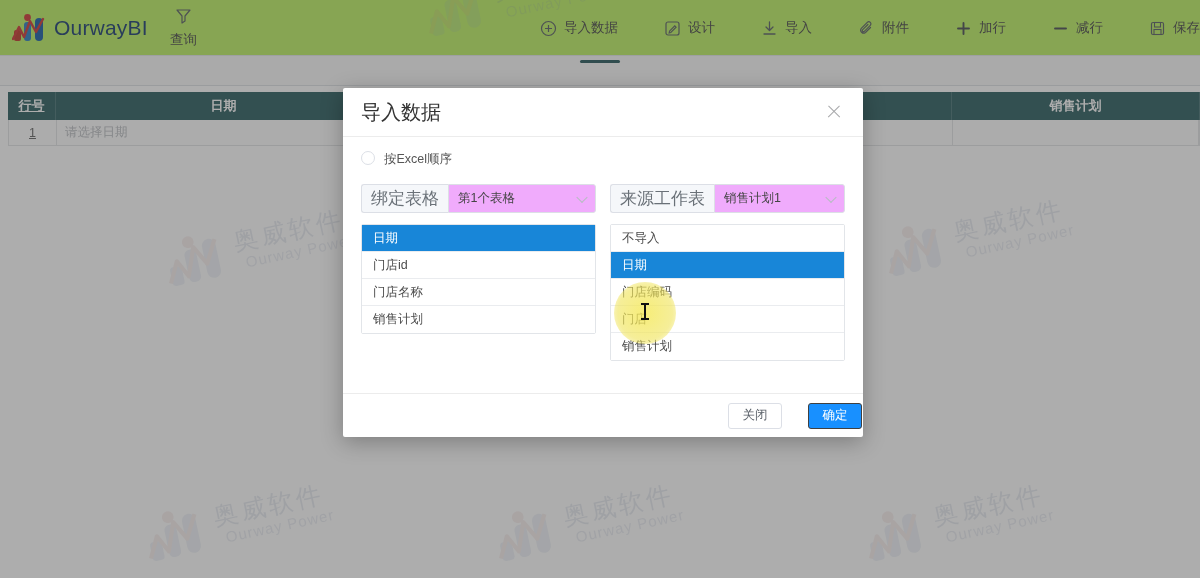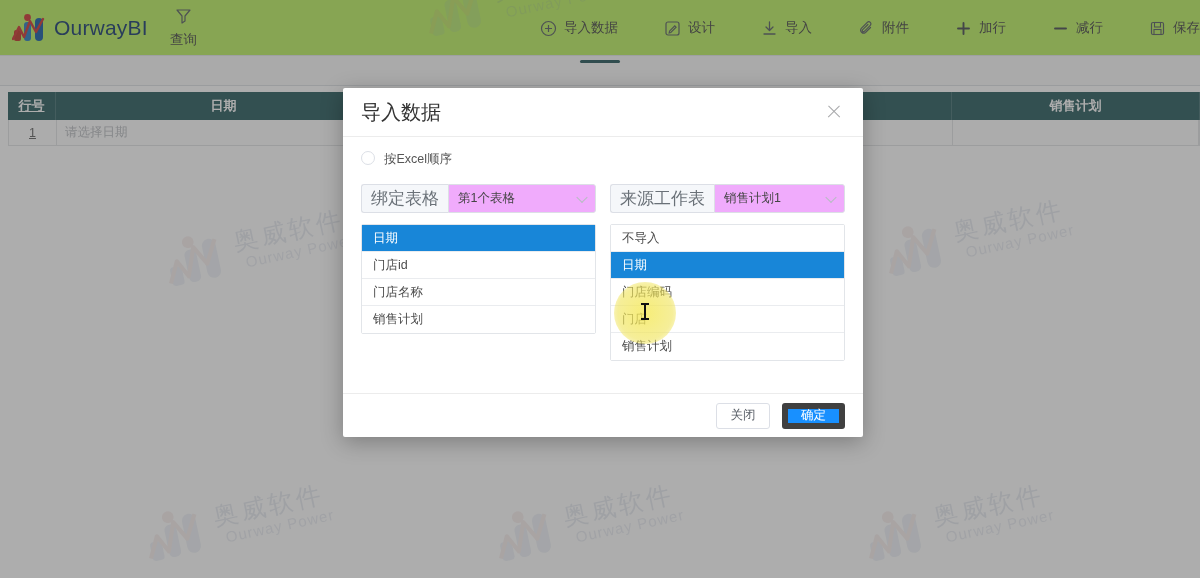--- a/index.html
+++ b/index.html
@@ -101,26 +101,26 @@
   .list{ margin-top:11px; border:1px solid #e2e5e9; border-radius:2px; background:#fff;}
   .li{ height:27px; display:flex; align-items:center; padding:0 11px; font-size:12.5px;
        color:#4b4b4b; border-bottom:1px solid #eaecef; background:#fff; cursor:pointer;}
   .li:last-child{ border-bottom:none;}
   .li.sel{ background:#1886d8; color:#fff;}
   .list.right .li{ height:27px; }
 
   .m-foot{
     position:absolute; left:0; bottom:0; width:100%; height:44px;
     border-top:1px solid #ececec; display:flex; align-items:center;
-    justify-content:flex-end; gap:12px; padding-right:18px;
+    justify-content:flex-end; gap:26px; padding-right:1px;
   }
   .btn{ height:26px; min-width:54px; padding:0 13px; border-radius:3px; font-size:12.5px;
         display:flex; align-items:center; justify-content:center; cursor:pointer;}
   .btn.ghost{ background:#fff; border:1px solid #dcdfe6; color:#5a6068;}
-  .btn.primary{ background:#1890ff; border:6px solid #404040; color:#fff;}
+  .btn.primary{ background:#1890ff; border:1px solid #404040; color:#fff;}
 
   
   #cursor-hl{
     position:absolute; left:614px; top:282px; width:62px; height:62px; border-radius:50%;
     background:radial-gradient(circle at 50% 50%, rgba(245,233,90,.82) 0%, rgba(240,228,90,.62) 62%, rgba(240,230,110,0) 100%);
     pointer-events:none;
   }
   #ibeam{ position:absolute; left:644px; top:304px; width:2px; height:15px; background:#111; pointer-events:none;}
   #ibeam:before,#ibeam:after{ content:""; position:absolute; left:-3px; width:8px; height:2px; background:#111;}
   #ibeam:before{ top:-1px;} #ibeam:after{ bottom:-1px;}

